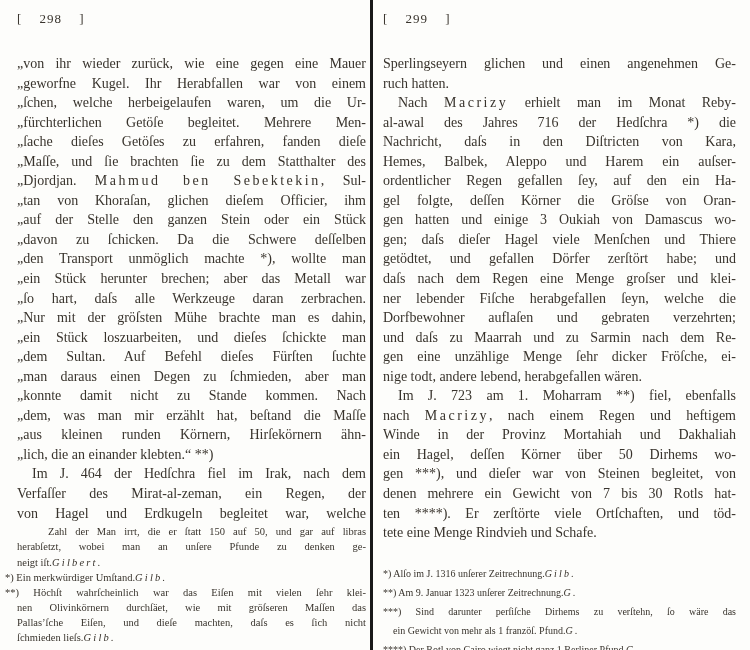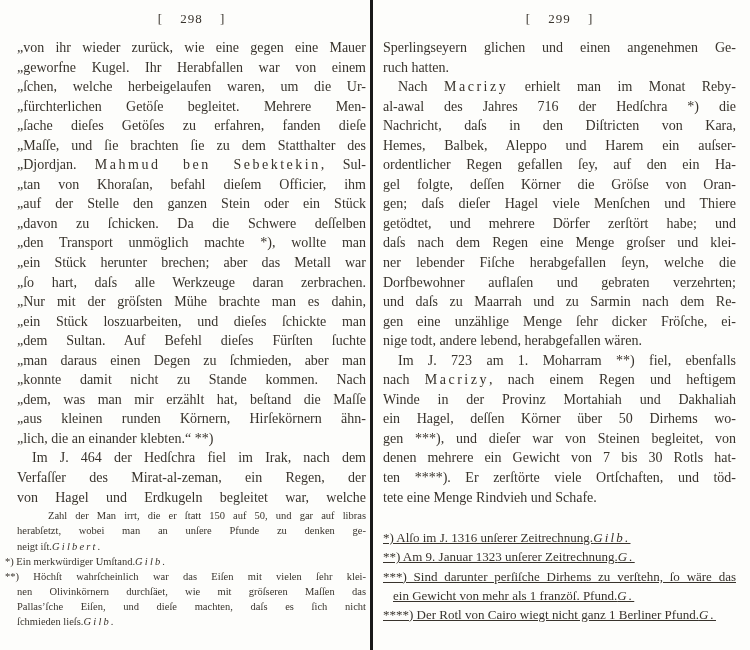--- a/index.html
+++ b/index.html
@@ -7,39 +7,39 @@
     width:750px;height:650px;overflow:hidden;position:relative;
     background:#fdfdfb;color:#38332c;
     font-family:"Liberation Serif","DejaVu Serif",serif;
   }
   .scan{position:absolute;inset:0;}
   .divider{position:absolute;left:370px;top:0;width:3px;height:650px;background:#191919;}
   .page{position:absolute;top:8px;}
   .page-left{left:17px;width:349px;}
   .page-right{left:383px;width:353px;}
   .pg-header{
-    text-align:center;font-size:13px;height:22px;line-height:22px;
-    word-spacing:13px;margin-bottom:8px;letter-spacing:1px;
+    font-size:13px;height:22px;line-height:22px;
+    word-spacing:13px;margin-bottom:24px;letter-spacing:1px;
   }
   
   .bl{
     font-size:14px;line-height:19.55px;height:19.55px;overflow:hidden;
     text-align:justify;text-align-last:justify;
   }
   .bl.nojust{text-align:left;text-align-last:left;}
   .ind{text-indent:15px;}
   .it{}
   .sp{letter-spacing:0.18em;word-spacing:0.12em;}
   .attr{font-style:italic;letter-spacing:2.2px;}
   
   .fns{display:block;}
   .fns-l{margin-top:1px;}
   .fns-r{margin-top:21px;}
   .fns-l .fl{font-size:10.5px;line-height:15.2px;height:15.2px;}
-  .fns-r .fl{font-size:13px;line-height:19.2px;height:19.2px;text-decoration:underline;}
+  .fns-r .fl{font-size:10px;line-height:19.2px;height:19.2px;}
   .fl{overflow:hidden;text-align:justify;text-align-last:justify;}
   .fl.fx{display:flex;text-align:left;text-align-last:left;}
   .fl .lt,.fl .rt{white-space:pre;}
   .cind{padding-left:31px;}
   .ind10{padding-left:10px;}
   .page-left .m{margin-left:-12px;font-family:Liberation Serif, serif;}
 </style>
 </head>
 <body>
 
@@ -48,21 +48,21 @@
   <div class="page page-left">
     <div class="pg-header">[ 298 ]</div>
     <div class="body">
         <div class="bl"><span>„von ihr wieder zurück, wie eine gegen eine Mauer</span></div>
         <div class="bl"><span>„geworfne Kugel. Ihr Herabfallen war von einem</span></div>
         <div class="bl"><span>„ſchen, welche herbeigelaufen waren, um die Ur-</span></div>
         <div class="bl"><span>„fürchterlichen Getöſe begleitet. Mehrere Men-</span></div>
         <div class="bl"><span>„ſache dieſes Getöſes zu erfahren, fanden dieſe</span></div>
         <div class="bl"><span>„Maſſe, und ſie brachten ſie zu dem Statthalter des</span></div>
         <div class="bl"><span>„Djordjan. </span><span class="sp">Mahmud ben Sebektekin</span><span>, Sul-</span></div>
-        <div class="bl"><span>„tan von Khoraſan, befahl dieſem Officier, ihm</span></div>
+        <div class="bl"><span>„tan von Khoraſan, glichen dieſem Officier, ihm</span></div>
         <div class="bl"><span>„auf der Stelle den ganzen Stein oder ein Stück</span></div>
         <div class="bl"><span>„davon zu ſchicken. Da die Schwere deſſelben</span></div>
         <div class="bl"><span>„den Transport unmöglich machte *), wollte man</span></div>
         <div class="bl"><span>„ein Stück herunter brechen; aber das Metall war</span></div>
         <div class="bl"><span>„ſo hart, daſs alle Werkzeuge daran zerbrachen.</span></div>
         <div class="bl"><span>„Nur mit der gröſsten Mühe brachte man es dahin,</span></div>
         <div class="bl"><span>„ein Stück loszuarbeiten, und dieſes ſchickte man</span></div>
         <div class="bl"><span>„dem Sultan. Auf Befehl dieſes Fürſten ſuchte</span></div>
         <div class="bl"><span>„man daraus einen Degen zu ſchmieden, aber man</span></div>
         <div class="bl"><span>„konnte damit nicht zu Stande kommen. Nach</span></div>
@@ -100,22 +100,23 @@
     <div class="pg-header">[ 299 ]</div>
     <div class="body">
         <div class="bl"><span>Sperlingseyern glichen und einen angenehmen Ge-</span></div>
         <div class="bl nojust"><span>ruch hatten.</span></div>
         <div class="bl ind"><span>Nach </span><span class="sp">Macrizy</span><span> erhielt man im Monat </span><span class="it">Reby-</span></div>
         <div class="bl"><span class="it">al-awal</span><span> des Jahres 716 der Hedſchra *) die</span></div>
         <div class="bl"><span>Nachricht, daſs in den Diſtricten von </span><span class="it">Kara</span><span>,</span></div>
         <div class="bl"><span class="it">Hemes</span><span>, </span><span class="it">Balbek</span><span>, </span><span class="it">Aleppo</span><span> und </span><span class="it">Harem</span><span> ein auſser-</span></div>
         <div class="bl"><span>ordentlicher Regen gefallen ſey, auf den ein </span><span class="it">Ha-</span></div>
         <div class="bl"><span class="it">gel</span><span> folgte, deſſen Körner die Gröſse von Oran-</span></div>
+        <div class="bl"><span>gen hatten und einige 3 Oukiah von Damascus wo-</span></div>
         <div class="bl"><span>gen; daſs dieſer Hagel viele Menſchen und Thiere</span></div>
-        <div class="bl"><span>getödtet, und mehrere Dörfer zerſtört habe; und</span></div>
+        <div class="bl"><span>getödtet, und gefallen Dörfer zerſtört habe; und</span></div>
         <div class="bl"><span>daſs nach dem Regen eine Menge groſser und klei-</span></div>
         <div class="bl"><span>ner lebender </span><span class="it">Fiſche</span><span> herabgefallen ſeyn, welche die</span></div>
         <div class="bl"><span>Dorfbewohner auflaſen und gebraten verzehrten;</span></div>
         <div class="bl"><span>und daſs zu </span><span class="it">Maarrah</span><span> und zu </span><span class="it">Sarmin</span><span> nach dem Re-</span></div>
         <div class="bl"><span>gen eine unzählige Menge ſehr dicker Fröſche, ei-</span></div>
         <div class="bl nojust"><span>nige todt, andere lebend, herabgefallen wären.</span></div>
         <div class="bl ind"><span>Im J. 723 am 1. Moharram **) fiel, ebenfalls</span></div>
         <div class="bl"><span>nach </span><span class="sp">Macrizy</span><span>, nach einem Regen und heftigem</span></div>
         <div class="bl"><span>Winde in der Provinz </span><span class="it">Mortahiah</span><span> und </span><span class="it">Dakhaliah</span></div>
         <div class="bl"><span>ein </span><span class="it">Hagel</span><span>, deſſen Körner über 50 Dirhems wo-</span></div>

